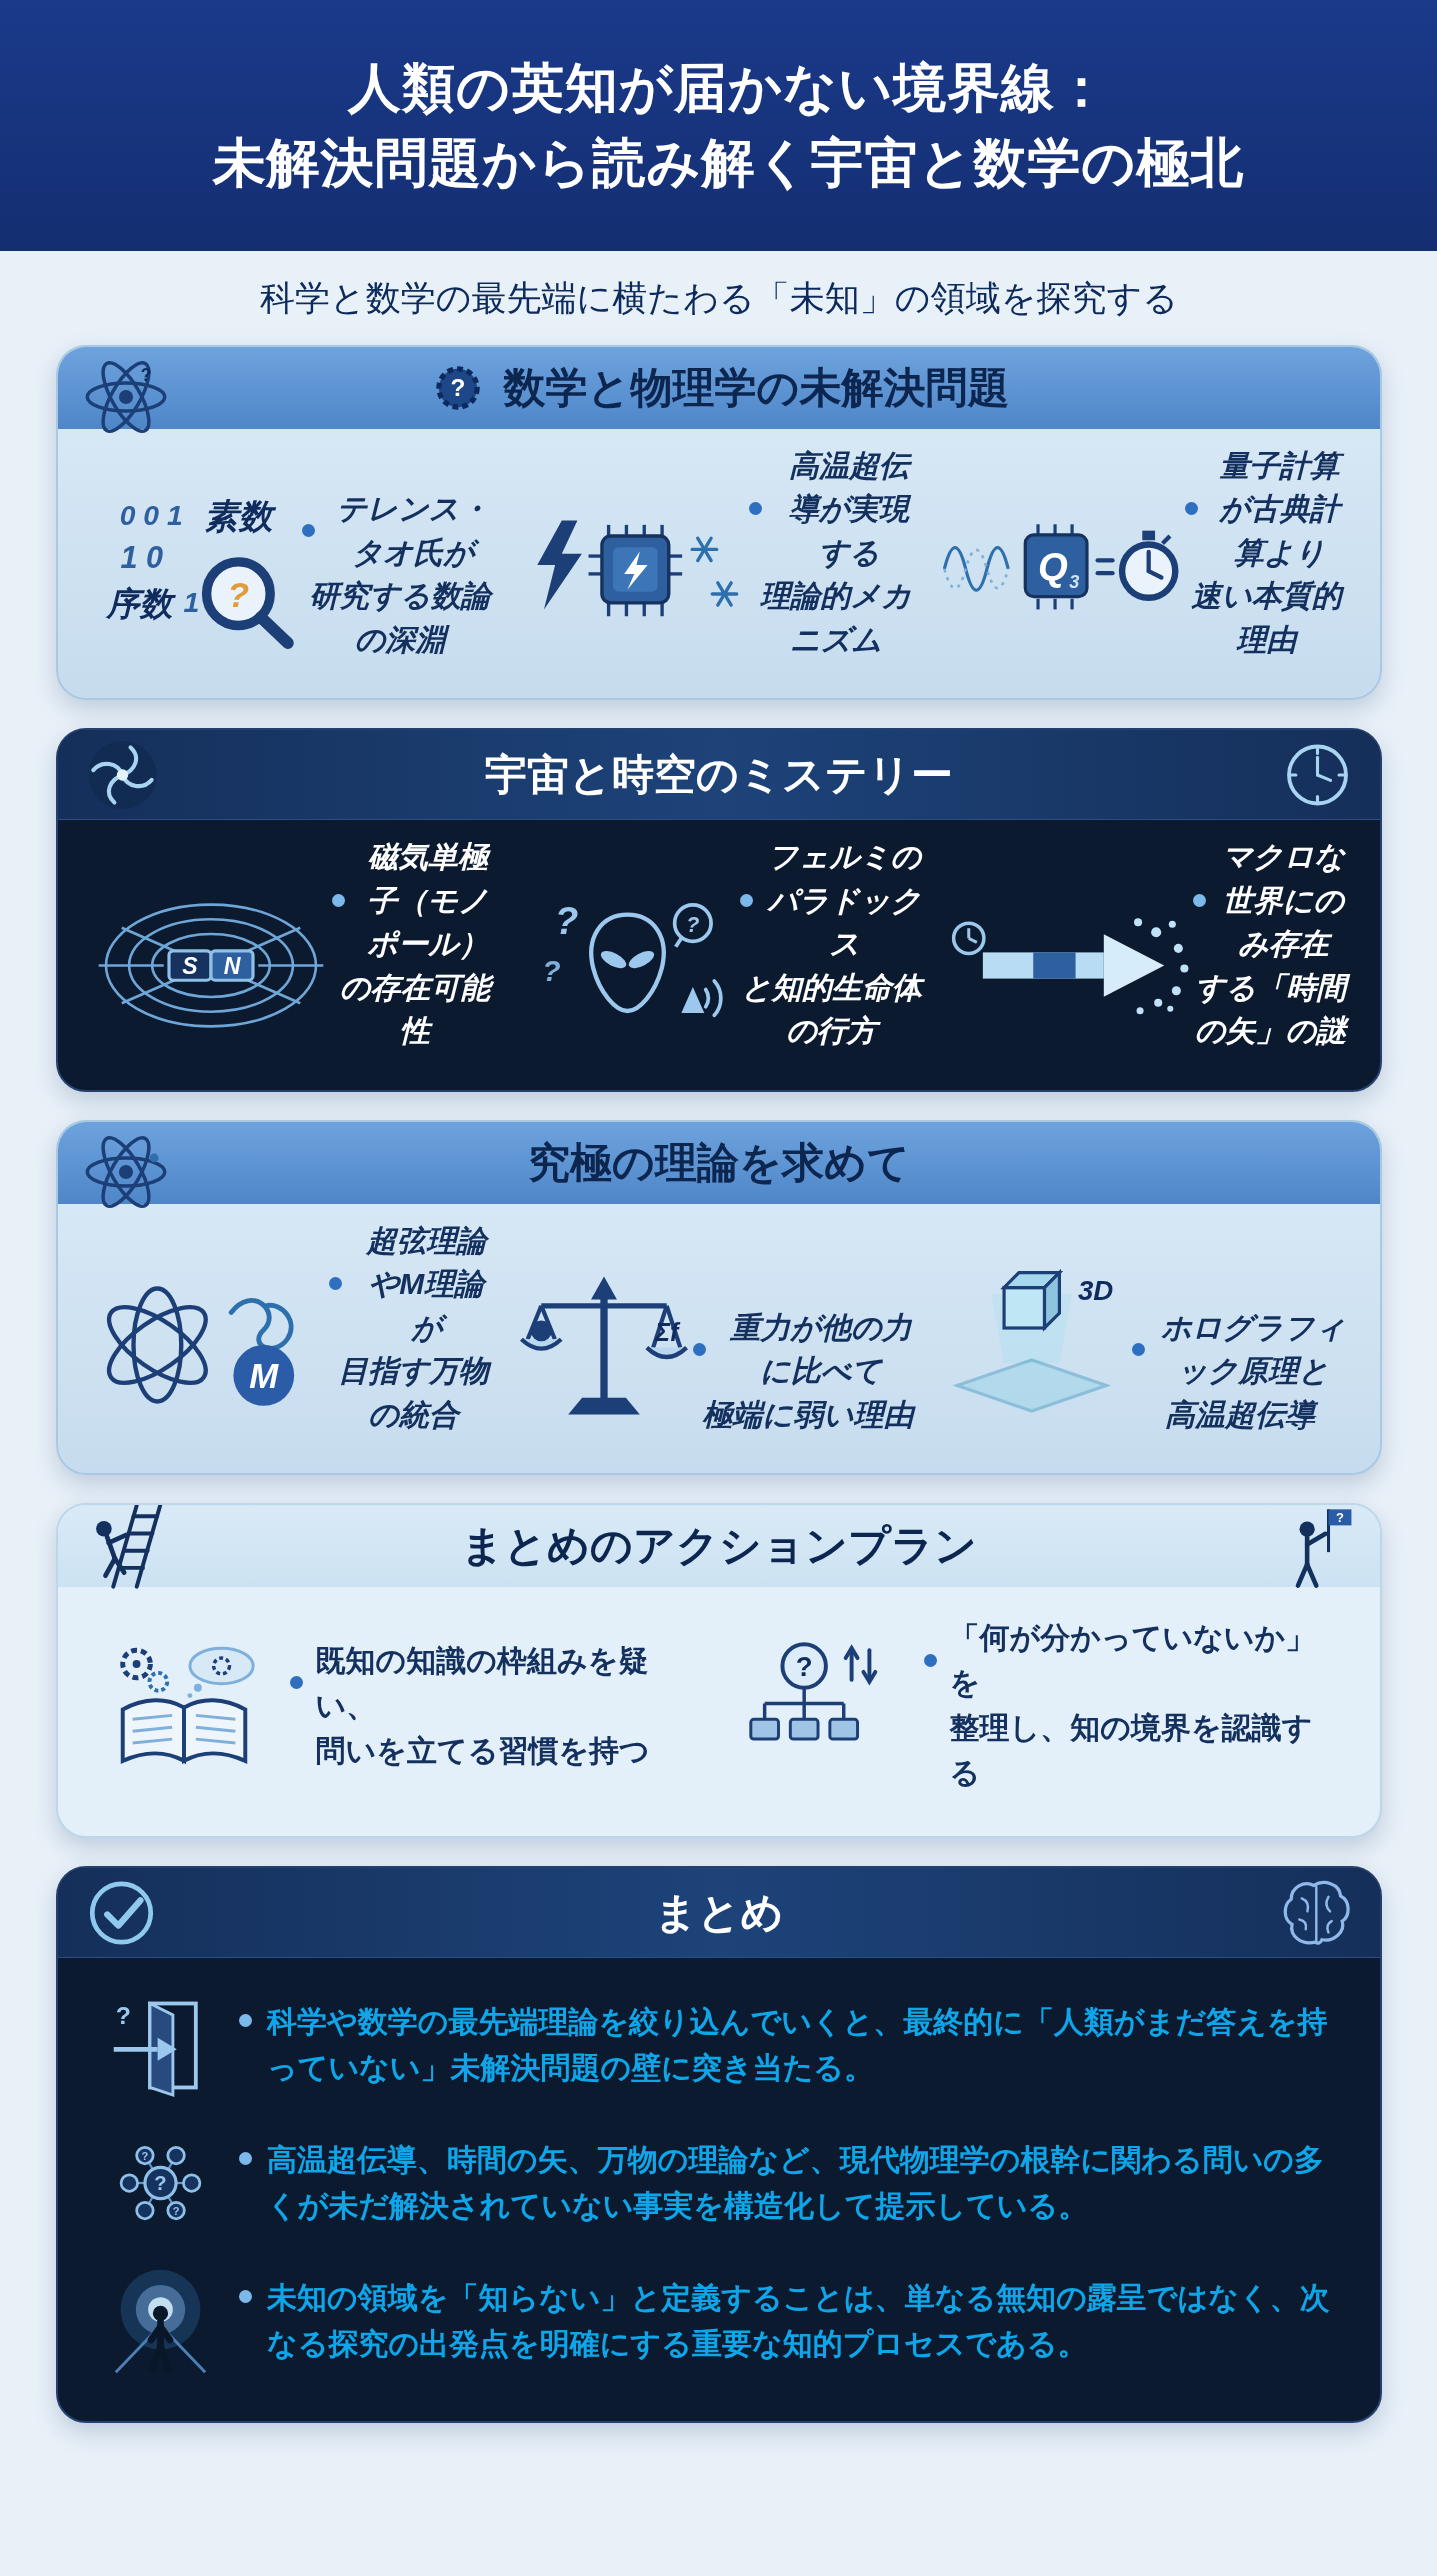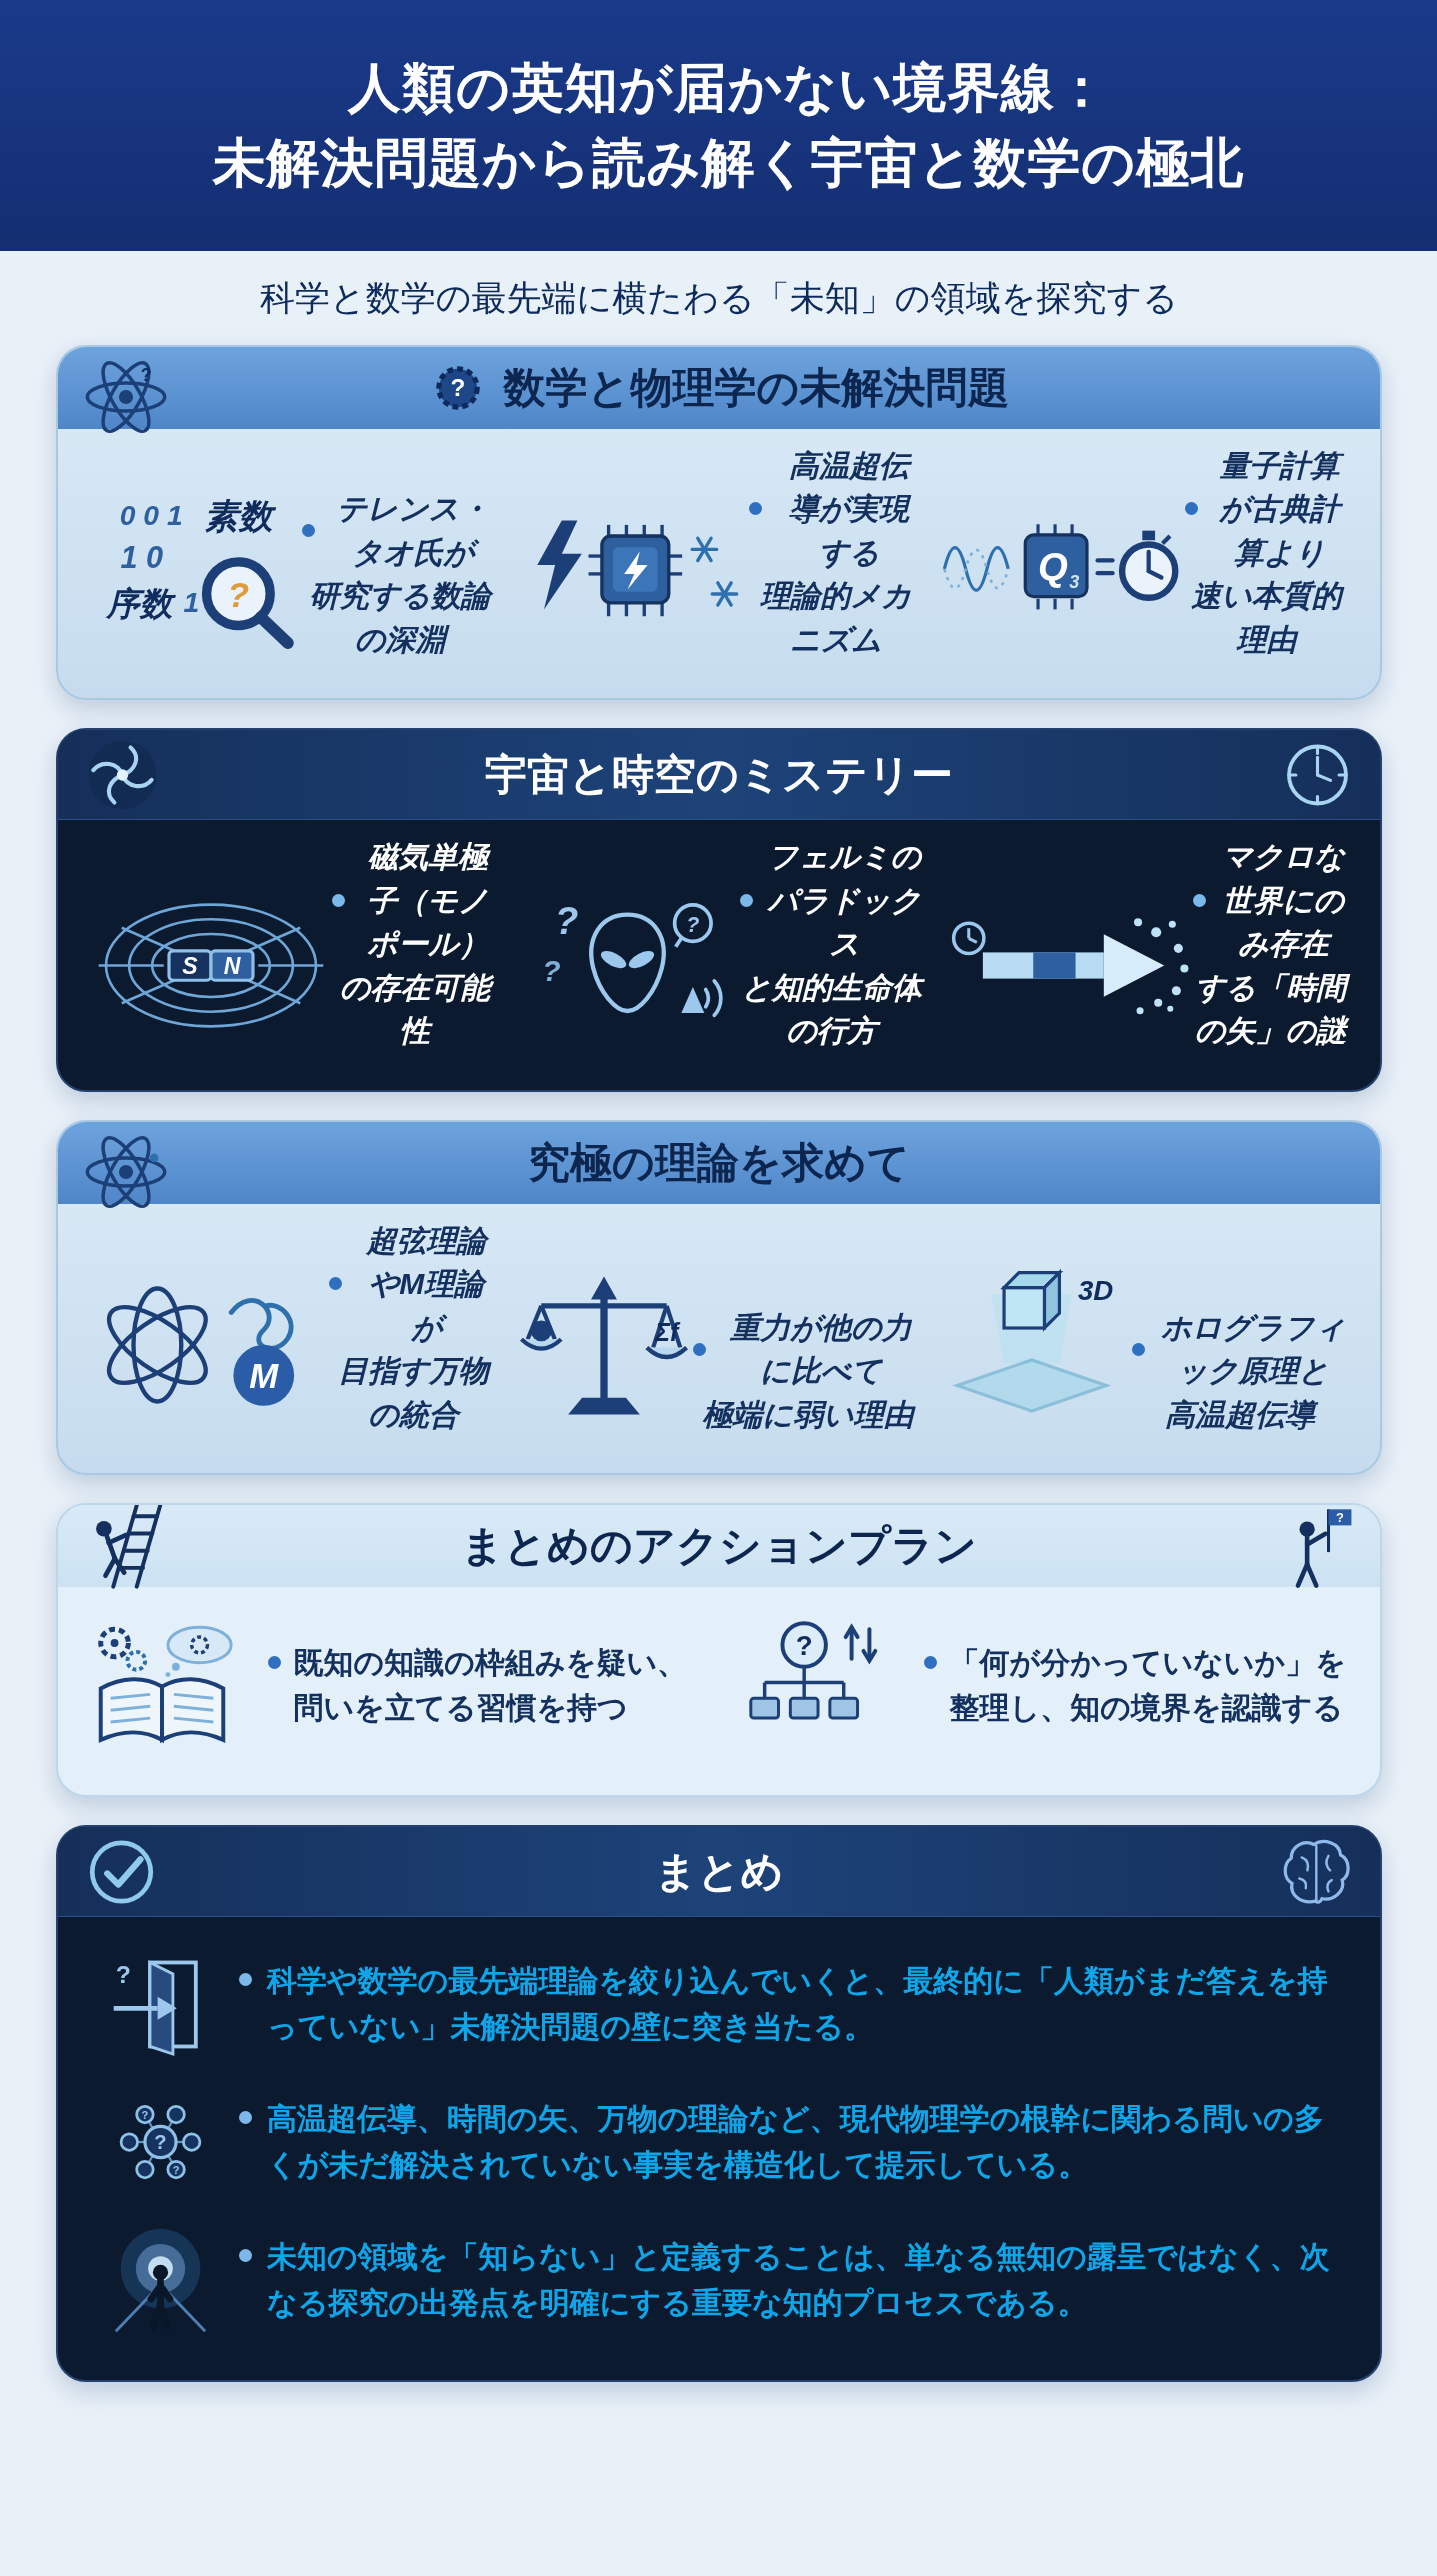--- a/index.html
+++ b/index.html
@@ -60,21 +60,21 @@
   .caption { font-size:30px; font-weight:bold; line-height:1.45; text-align:center; }
   .caption .cap-row { display:flex; align-items:center; justify-content:center; }
   .light-text { color:#13305e; }
   .dark-text  { color:#ffffff; }
 
   .dot { display:inline-block; width:13px; height:13px; border-radius:50%; margin-right:13px; flex:none; }
   .dot-light { background:#2f6fc0; }
   .dot-dark  { background:#7db8ea; }
 
   
-  .cols-2 { display:grid; grid-template-columns:1fr 1fr; gap:32px; padding:28px 21px 41px; }
+  .cols-2 { display:grid; grid-template-columns:1fr 1fr; gap:32px; padding:28px 43px 41px; }
   .action-item { display:flex; align-items:center; gap:20.6px; }
   .action-icon { flex:none; display:flex; }
   .action-text { font-size:30px; font-weight:bold; color:#13305e; line-height:1.5; }
   .action-text .cap-row { display:flex; align-items:center; }
   .action-text .cont { padding-left:26px; }
 
   
   .summary-rows { display:flex; flex-direction:column; gap:28px; padding:32px 47px 45px; }
   .summary-row { display:flex; align-items:center; gap:24px; }
   .summary-icon { width:110px; height:110px; flex:none; display:flex; align-items:center; justify-content:center; }

